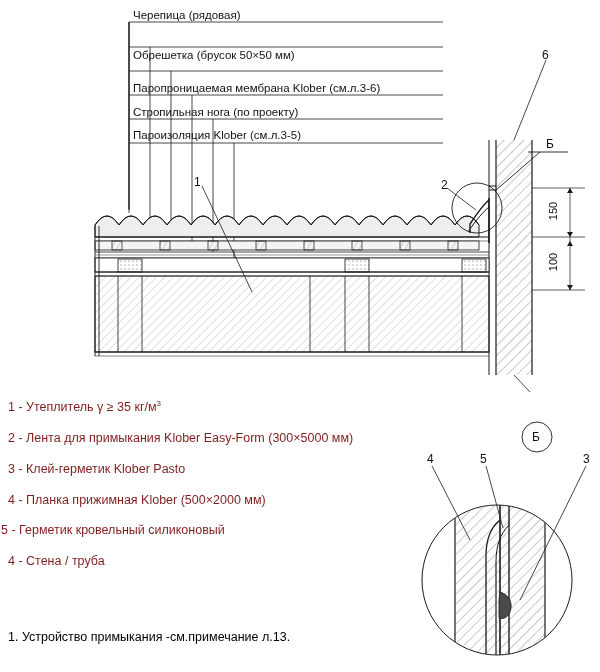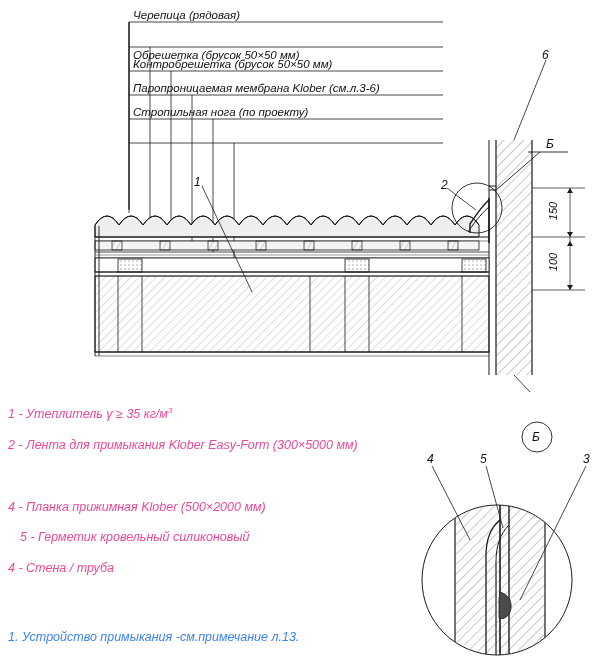--- a/index.html
+++ b/index.html
@@ -13,45 +13,43 @@
     position: relative;
     font-family: "Liberation Sans", sans-serif;
     color: #000000;
     overflow: hidden;
   }
   #root {
     position: absolute;
     left: 0; top: 0;
     width: 588px;
     height: 672px;
-    font-style: italic;
   }
   .layer-label {
     position: absolute;
     font-size: 11.5px;
     color: #111;
     white-space: nowrap;
     line-height: 1;
   }
   .legend-item {
     position: absolute;
     font-size: 12.5px;
-    color: #ec4899;
+    color: #7f1d1d;
     white-space: nowrap;
     line-height: 1;
-    margin-top: 7px;
   }
   .legend-item sup {
     font-size: 8px;
     vertical-align: super;
   }
   .note {
     position: absolute;
     font-size: 12.5px;
-    color: #3b82f6;
+    color: #000000;
     white-space: nowrap;
   }
   .callout-num {
     position: absolute;
     font-size: 12px;
     color: #111;
   }
   .dim-text {
     position: absolute;
     font-size: 11px;
@@ -250,41 +248,42 @@
         <path d="M486 466 L503 528"></path>
         <path d="M586 466 L520 600"></path>
       </g>
 
       <circle cx="537" cy="437" r="15" fill="none" stroke="#1a1a1a" stroke-width="0.9"></circle>
     </g>
   </svg>
 
   <div class="layer-label" style="left:133px; top:10px;">Черепица (рядовая)</div>
   <div class="layer-label" style="left:133px; top:50px;">Обрешетка (брусок 50×50 мм)</div>
-  <div class="layer-label" style="left:133px; top:59px;">Контробрешетка (брусок 50×50 мм)</div>
   <div class="layer-label" style="left:133px; top:83px;">Паропроницаемая мембрана Klober (см.л.3-6)</div>
   <div class="layer-label" style="left:133px; top:107px;">Стропильная нога (по проекту)</div>
+  <div class="layer-label" style="left:133px; top:130px;">Пароизоляция Klober (см.л.3-5)</div>
 
   <div class="callout-num" style="left:194px; top:175px;">1</div>
   <div class="callout-num" style="left:441px; top:178px;">2</div>
   <div class="callout-num" style="left:542px; top:48px;">6</div>
 
   <div class="circle-label" style="left:546px; top:137px;">Б</div>
   <div class="circle-label" style="left:532px; top:430px;">Б</div>
 
   <div class="dim-text" style="left:544px; top:205px; transform: rotate(-90deg);">150</div>
   <div class="dim-text" style="left:544px; top:256px; transform: rotate(-90deg);">100</div>
 
   <div class="callout-num" style="left:427px; top:452px;">4</div>
   <div class="callout-num" style="left:480px; top:452px;">5</div>
   <div class="callout-num" style="left:583px; top:452px;">3</div>
 
   <div class="legend-item" style="left:8px; top:400px;">
     <span>1 - Утеплитель γ ≥ 35 кг/м</span><sup>3</sup>
   </div>
   <div class="legend-item" style="left:8px; top:432px;text-align:center;">2 - Лента для примыкания Klober Easy-Form (300×5000 мм)</div>
+  <div class="legend-item" style="left:8px; top:463px;">3 - Клей-герметик Klober  Pasto</div>
   <div class="legend-item" style="left:8px; top:494px;">4 - Планка прижимная Klober (500×2000 мм)</div>
-  <div class="legend-item" style="left:20px; top:524px;">5 - Герметик кровельный силиконовый</div>
+  <div class="legend-item" style="left:1px; top:524px;">5 - Герметик кровельный силиконовый</div>
   <div class="legend-item" style="left:8px; top:555px;">4 - Стена / труба</div>
 
   <div class="note" style="left:8px; top:630px;">1. Устройство примыкания -см.примечание л.13.</div>
 
 </div>
 
 </body></html>

